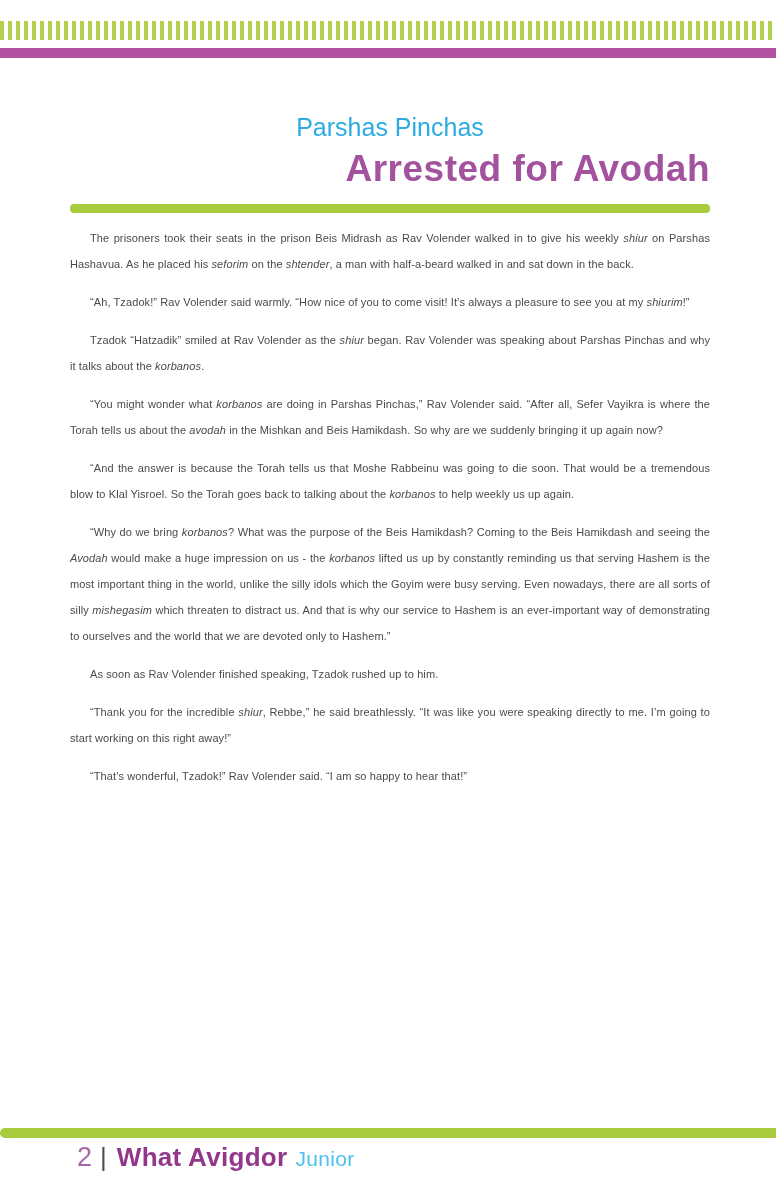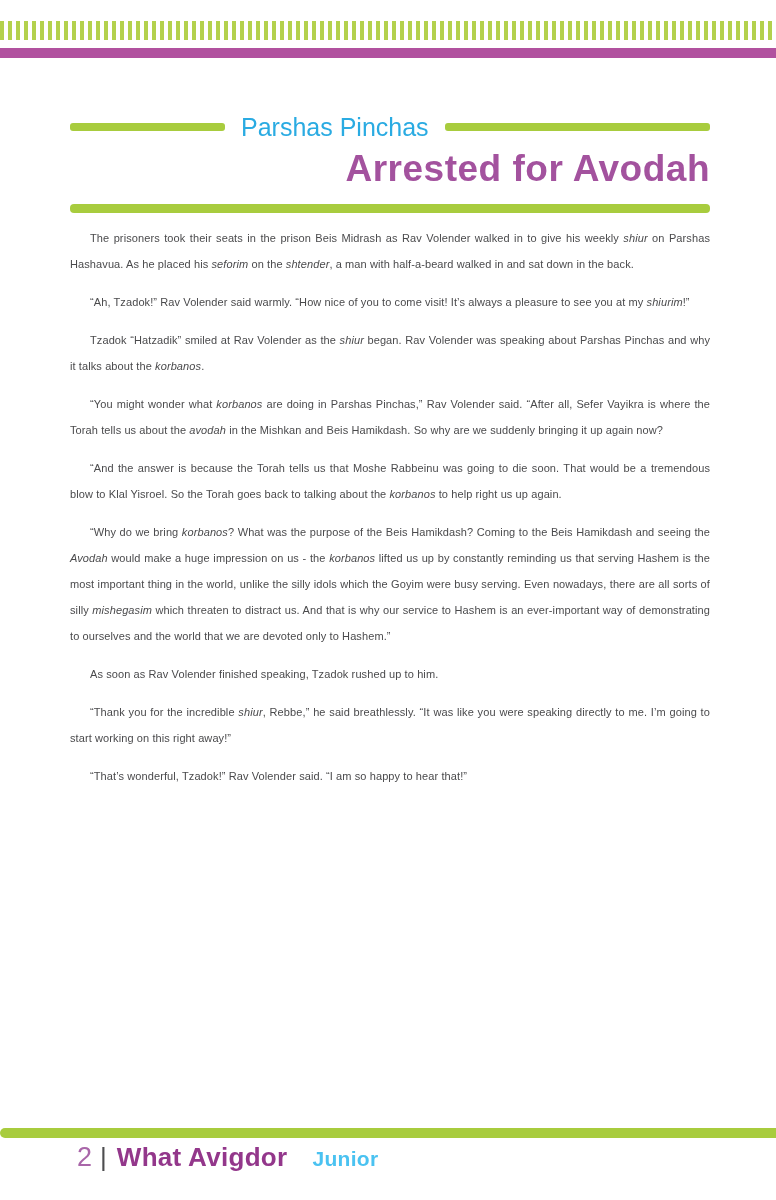--- a/index.html
+++ b/index.html
@@ -31,21 +31,21 @@
       transparent 4px,transparent 8px);
   }
   .top-accent-bar{
     position:absolute;top:48px;left:0;width:776px;height:10px;
     background:var(--magenta);
   }
   .content{
     position:absolute;top:112px;left:70px;width:640px;
   }
   .kicker-row{
-    display:flex;align-items:center;height:30px;
+    display:flex;align-items:center;height:30px;flex-direction:column;
   }
   .kicker-bar{height:8px;background:var(--green);border-radius:3px;}
   .kicker-bar.left{width:155px;}
   .kicker-bar.right{flex:1;}
   .kicker-text{
     color:var(--cyan);font-size:25px;line-height:30px;
     padding:0 16px;white-space:nowrap;
   }
   .page-title{
     margin:4px 0 0 0;
@@ -90,21 +90,21 @@
   .footer-pipe{
     color:var(--pipe);font-size:26px;line-height:30px;
     margin:0 10px 0 8px;font-weight:normal;
   }
   .brand-main{
     color:var(--purple-brand);font-size:26px;line-height:30px;
     font-weight:bold;letter-spacing:0.3px;
   }
   .brand-suffix{
     color:var(--cyan-light);font-size:21px;line-height:30px;
-    font-weight:bold;margin-left:25px;letter-spacing:0.3px;
+    font-weight:normal;margin-left:8px;letter-spacing:0.3px;
   }
 </style>
 </head>
 <body>
 
 <div class="top-dashes"></div>
 <div class="top-accent-bar"></div>
 
 <div class="content">
 
@@ -117,21 +117,21 @@
   <h1 class="page-title">Arrested for Avodah</h1>
 
   <div class="title-rule"></div>
 
 
   <div class="article">
       <p><span>The prisoners took their seats in the prison Beis Midrash as Rav Volender walked in to give his weekly </span><em>shiur</em><span> on Parshas Hashavua. As he placed his </span><em>seforim</em><span> on the </span><em>shtender</em><span>, a man with half-a-beard walked in and sat down in the back.</span></p>
       <p><span>“Ah, Tzadok!” Rav Volender said warmly. “How nice of you to come visit! It’s always a pleasure to see you at my </span><em>shiurim</em><span>!”</span></p>
       <p><span>Tzadok “Hatzadik” smiled at Rav Volender as the </span><em>shiur</em><span> began. Rav Volender was speaking about Parshas Pinchas and why it talks about the </span><em>korbanos</em><span>.</span></p>
       <p><span>“You might wonder what </span><em>korbanos</em><span> are doing in Parshas Pinchas,” Rav Volender said. “After all, Sefer Vayikra is where the Torah tells us about the </span><em>avodah</em><span> in the Mishkan and Beis Hamikdash. So why are we suddenly bringing it up again now?</span></p>
-      <p><span>“And the answer is because the Torah tells us that Moshe Rabbeinu was going to die soon. That would be a tremendous blow to Klal Yisroel. So the Torah goes back to talking about the </span><em>korbanos</em><span> to help right us up again.</span></p>
+      <p><span>“And the answer is because the Torah tells us that Moshe Rabbeinu was going to die soon. That would be a tremendous blow to Klal Yisroel. So the Torah goes back to talking about the </span><em>korbanos</em><span> to help weekly us up again.</span></p>
       <p><span>“Why do we bring </span><em>korbanos</em><span>? What was the purpose of the Beis Hamikdash? Coming to the Beis Hamikdash and seeing the </span><em>Avodah</em><span> would make a huge impression on us - the </span><em>korbanos</em><span> lifted us up by constantly reminding us that serving Hashem is the most important thing in the world, unlike the silly idols which the Goyim were busy serving. Even nowadays, there are all sorts of silly </span><em>mishegasim</em><span> which threaten to distract us. And that is why our service to Hashem is an ever-important way of demonstrating to ourselves and the world that we are devoted only to Hashem.”</span></p>
       <p><span>As soon as Rav Volender finished speaking, Tzadok rushed up to him.</span></p>
       <p><span>“Thank you for the incredible </span><em>shiur</em><span>, Rebbe,” he said breathlessly. “It was like you were speaking directly to me. I’m going to start working on this right away!”</span></p>
       <p><span>“That’s wonderful, Tzadok!” Rav Volender said. “I am so happy to hear that!”</span></p>
     </div>
 
 </div>
 
 <div class="footer-bar"></div>
 

